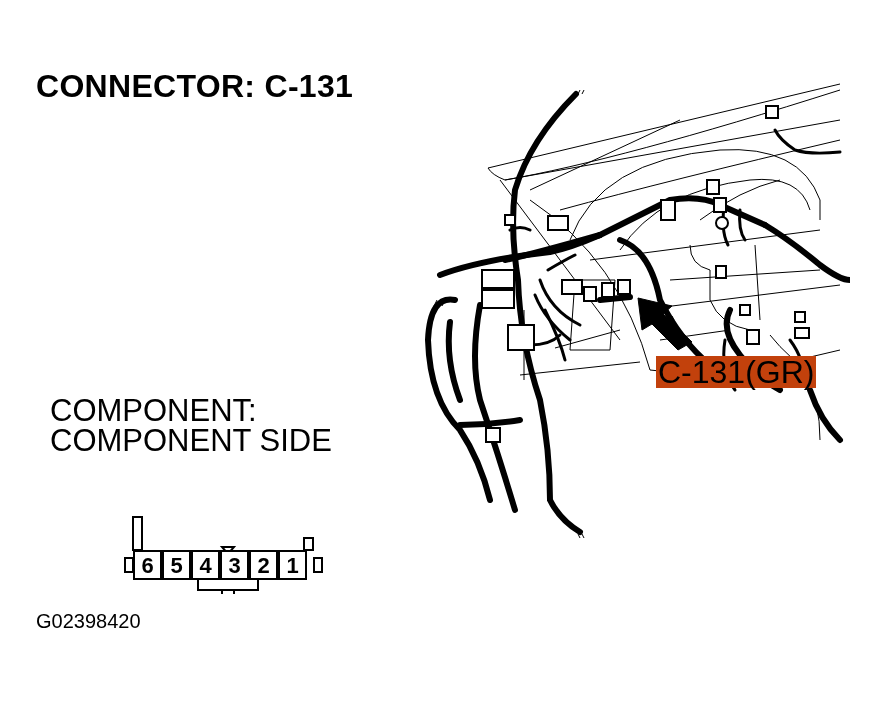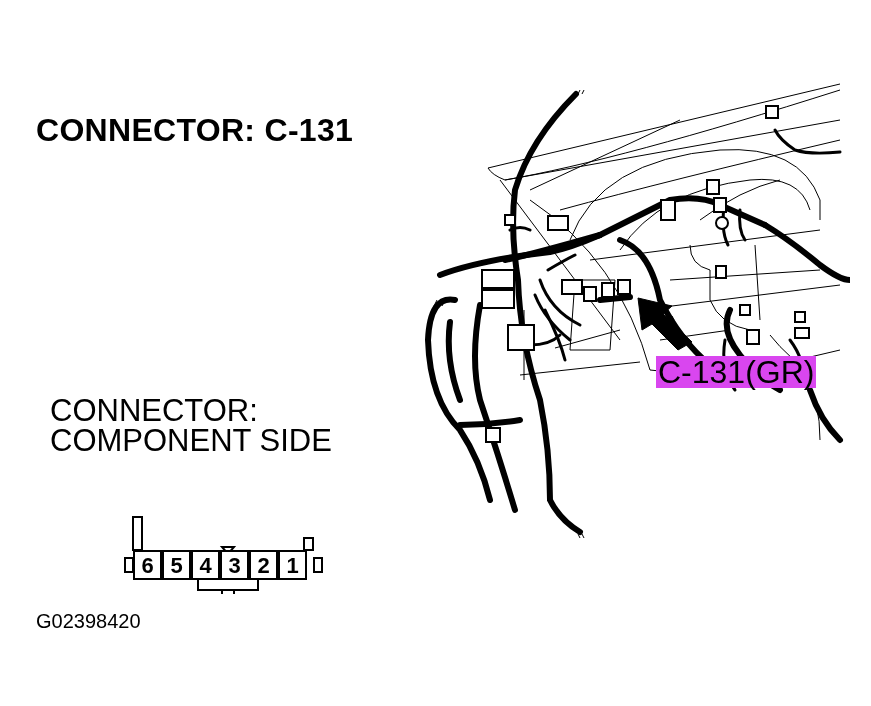--- a/index.html
+++ b/index.html
@@ -1,21 +1,21 @@
 <!DOCTYPE html>
 <html><head>
   <meta charset="utf-8">
   <style>
     html, body { margin: 0; padding: 0; background: #ffffff; }
     body { width: 871px; height: 706px; position: relative; overflow: hidden; font-family: "Liberation Sans", sans-serif; color: #000; }
-    .title { position: absolute; left: 36px; top: 70px; font-size: 32px; font-weight: bold; letter-spacing: 0.3px; line-height: 1; white-space: nowrap; margin-top: 44px; }
+    .title { position: absolute; left: 36px; top: 70px; font-size: 32px; font-weight: bold; letter-spacing: 0.3px; line-height: 1; white-space: nowrap; }
     .desc { position: absolute; left: 50px; top: 396px; font-size: 31px; line-height: 30px; font-weight: normal; white-space: nowrap; }
     .desc div { height: 30px; }
     .fig-id { position: absolute; left: 36px; top: 611px; font-size: 20px; font-weight: normal; line-height: 1; }
-    .callout { position: absolute; left: 656px; top: 356px; font-size: 32px; line-height: 1; white-space: nowrap; background: #d946ef; padding: 0 2px; }
+    .callout { position: absolute; left: 656px; top: 356px; font-size: 32px; line-height: 1; white-space: nowrap; background: #c2410c; padding: 0 2px; }
     .connector { position: absolute; left: 118px; top: 514px; width: 210px; height: 80px; }
     .pin { position: absolute; top: 36px; width: 29px; height: 30px; border: 2px solid #000; box-sizing: border-box; font-size: 22px; font-weight: bold; text-align: center; line-height: 27px; background: #fff; }
     .harness { position: absolute; left: 420px; top: 80px; width: 430px; height: 480px; }
   </style>
 </head>
 <body>
 
 <div class="title">CONNECTOR: C-131</div>
 
 <svg class="harness" viewBox="0 0 430 480" xmlns="http://www.w3.org/2000/svg" fill="none" stroke="#000">
@@ -107,21 +107,21 @@
     <path d="M42 346 l3 -4 M46 346 l3 -4"></path>
     <path d="M158 454 l2 4 M162 454 l2 4"></path>
     <path d="M158 14 l2 -4 M162 14 l2 -4"></path>
     <path d="M244 236 l2 4 M248 236 l2 4 M252 236 l2 4"></path>
   </g>
 </svg>
 
 <div class="callout">C-131(GR)</div>
 
 <div class="desc">
-  <div>CONNECTOR:</div>
+  <div>COMPONENT:</div>
   <div>COMPONENT SIDE</div>
 </div>
 
 <div class="connector">
   <svg style="position:absolute;left:0;top:0;" width="210" height="80" xmlns="http://www.w3.org/2000/svg" fill="#fff" stroke="#000" stroke-width="2">
     <rect x="15" y="3" width="9" height="33"></rect>
     <rect x="186" y="24" width="9" height="12"></rect>
     <rect x="7" y="44" width="8" height="14"></rect>
     <rect x="196" y="44" width="8" height="14"></rect>
     <path d="M104 33 L116 33 L110 40 Z"></path>

